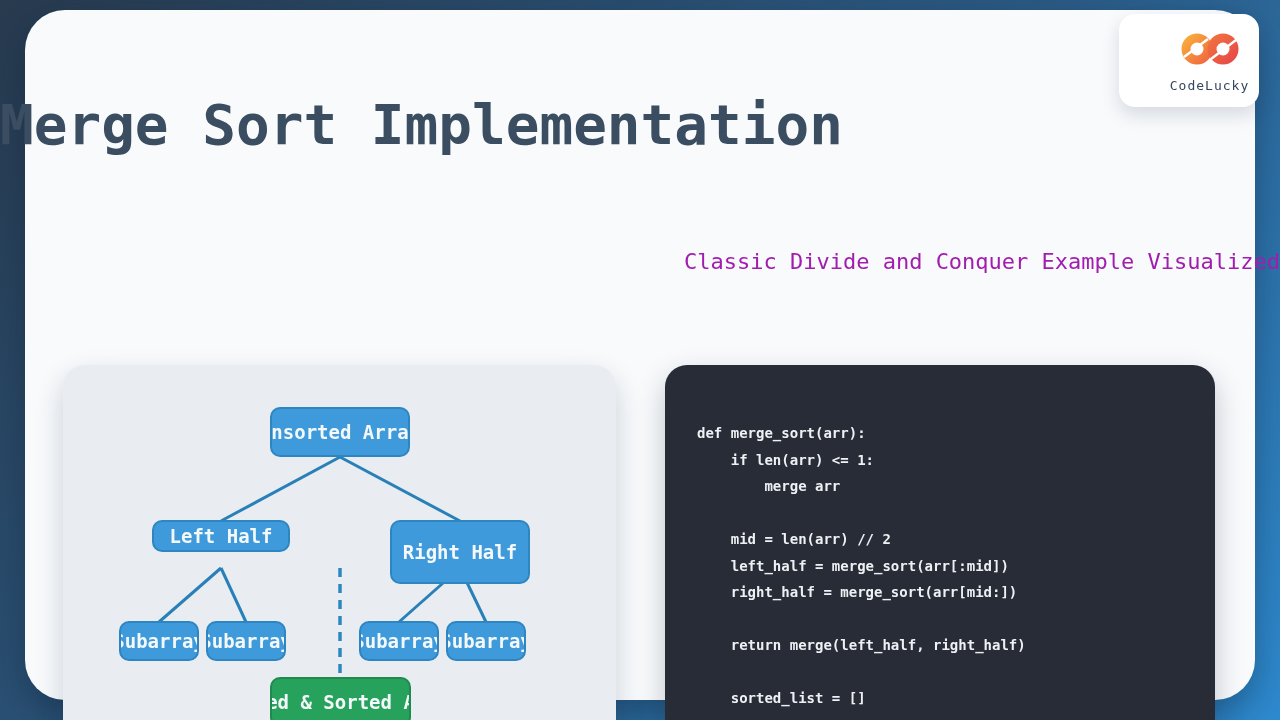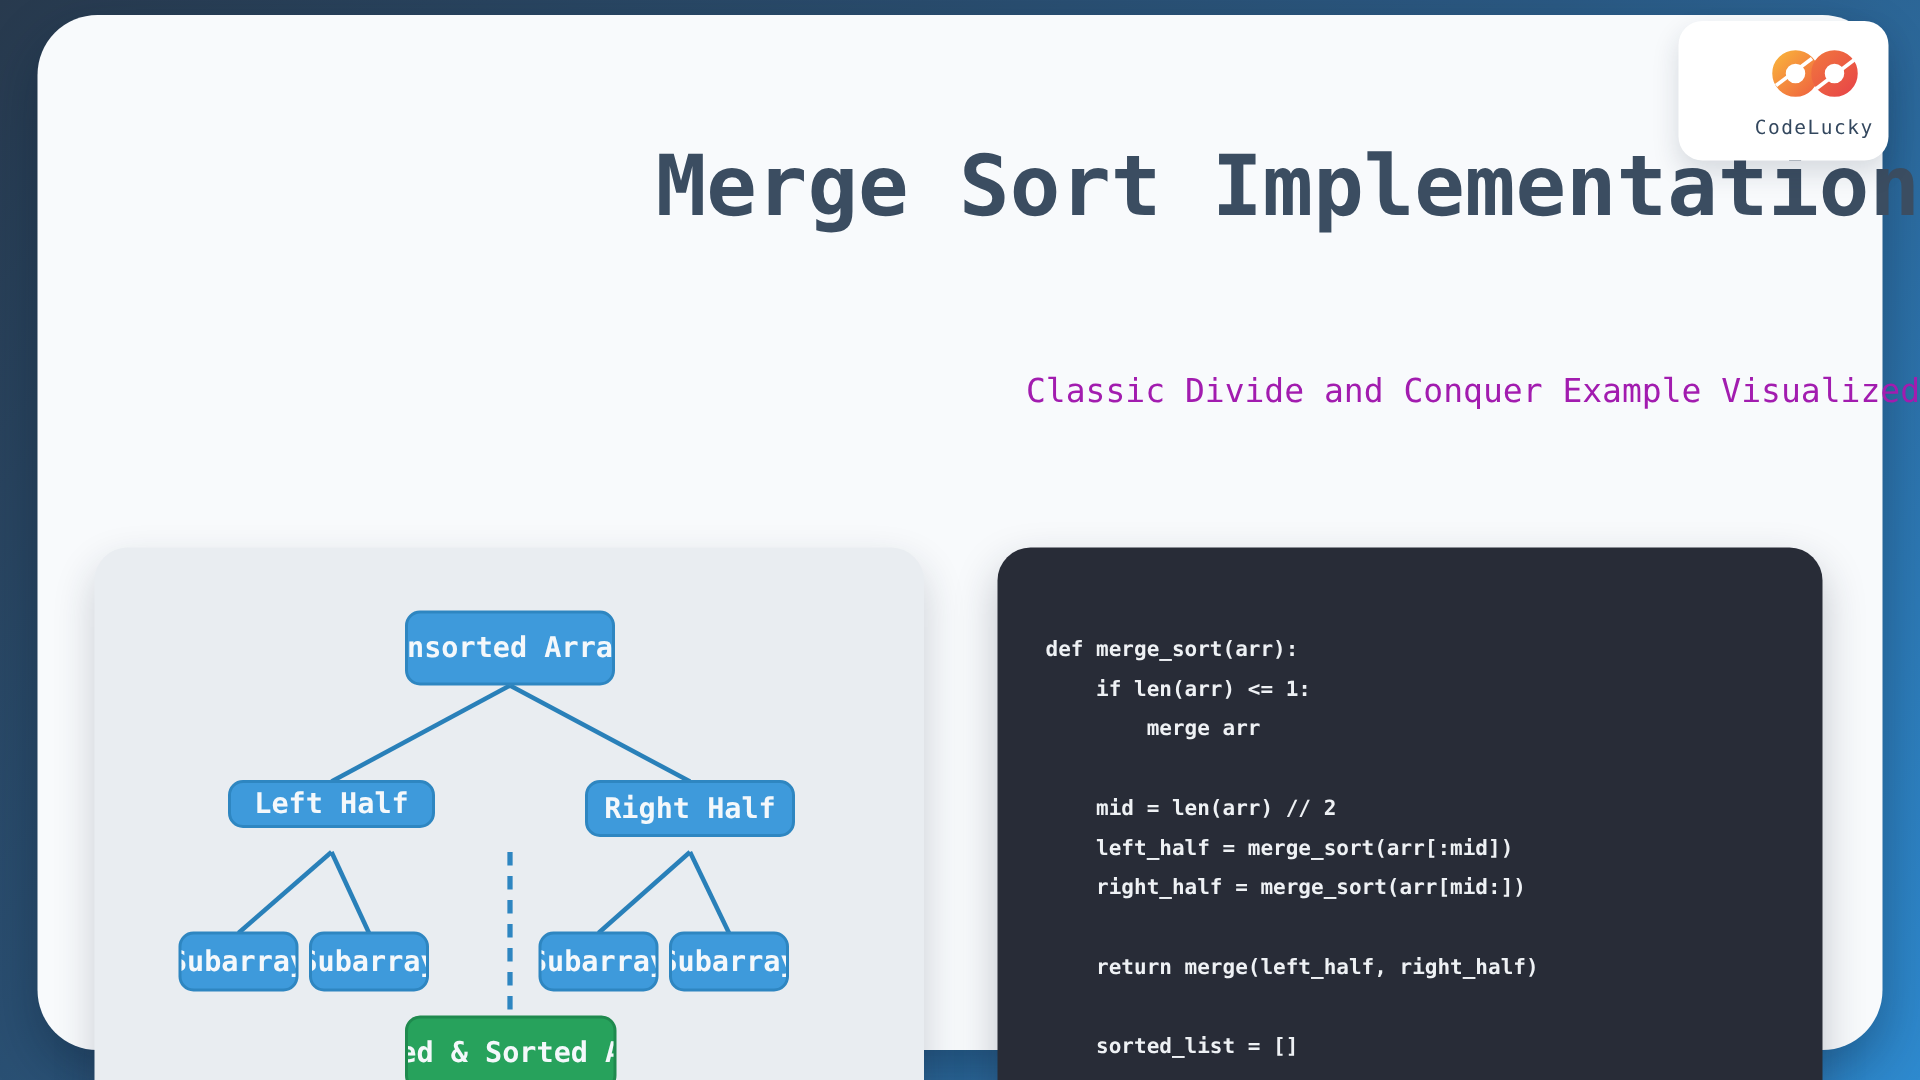--- a/index.html
+++ b/index.html
@@ -21,21 +21,21 @@
     position: absolute; left: 1119px; top: 14px; width: 140px; height: 93px;
     background: #ffffff; border-radius: 16px;
     box-shadow: 0 8px 18px rgba(30, 41, 59, 0.15);
     display: flex; flex-direction: column; align-items: center; justify-content: center;
     gap: 4px; z-index: 5; padding-left: 41px;
   }
   .logo-text { font-size: 13px; color: #33475e; letter-spacing: 1px; font-family: "DejaVu Sans Mono", monospace; }
 
   .page-title {
     position: absolute; left: 0; top: 92px; width: 100%;
-    text-align: right; font-size: 56px; font-weight: bold; color: #3b4d61;
+    text-align: left; font-size: 56px; font-weight: bold; color: #3b4d61;
     white-space: nowrap;
   }
   .page-subtitle {
     position: absolute; left: 0; top: 249px; width: 100%;
     text-align: right; font-size: 22px; color: #a21caf; white-space: nowrap;
   }
 
   .diagram-panel {
     position: absolute; left: 63px; top: 365px; width: 553px; height: 430px;
     background: #e9edf1; border-radius: 22px;
@@ -46,21 +46,21 @@
   .node {
     position: absolute; display: flex; align-items: center; justify-content: center;
     background: #3e9adb; border: 2px solid #2e86c1; border-radius: 10px;
     color: #f4f8fb; font-weight: bold; font-size: 19px;
     white-space: nowrap; overflow: hidden;
   }
   .node.green { background: #27a25c; border-color: #1f8a4e; }
 
   .node-unsorted { left: 207px; top: 42px;  width: 140px; height: 50px; }
   .node-left     { left: 89px;  top: 155px; width: 138px; height: 32px; }
-  .node-right    { left: 327px; top: 155px; width: 140px; height: 38px; }
+  .node-right    { left: 327px; top: 155px; width: 140px; height: 64px; }
   .node-sub      { top: 256px; width: 80px; height: 40px; }
   .node-sub1 { left: 56px; }  .node-sub2 { left: 143px; }
   .node-sub3 { left: 296px; } .node-sub4 { left: 383px; }
   .node-merged   { left: 207px; top: 312px; width: 141px; height: 50px; }
 
   .code-panel {
     position: absolute; left: 665px; top: 365px; width: 550px; height: 430px;
     background: #282c37; border-radius: 22px;
     box-shadow: 0 12px 28px rgba(30, 41, 59, 0.25);
     padding: 55px 30px 0 32px; overflow: hidden;

